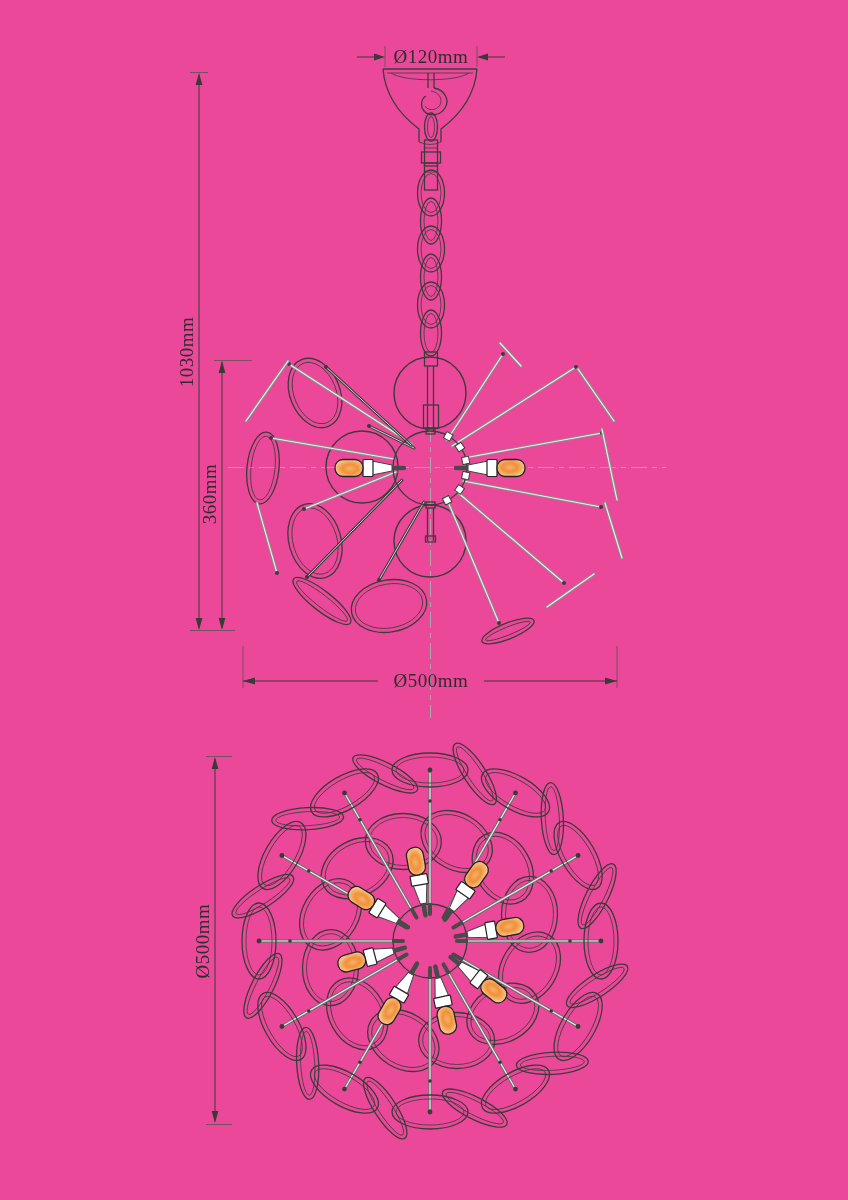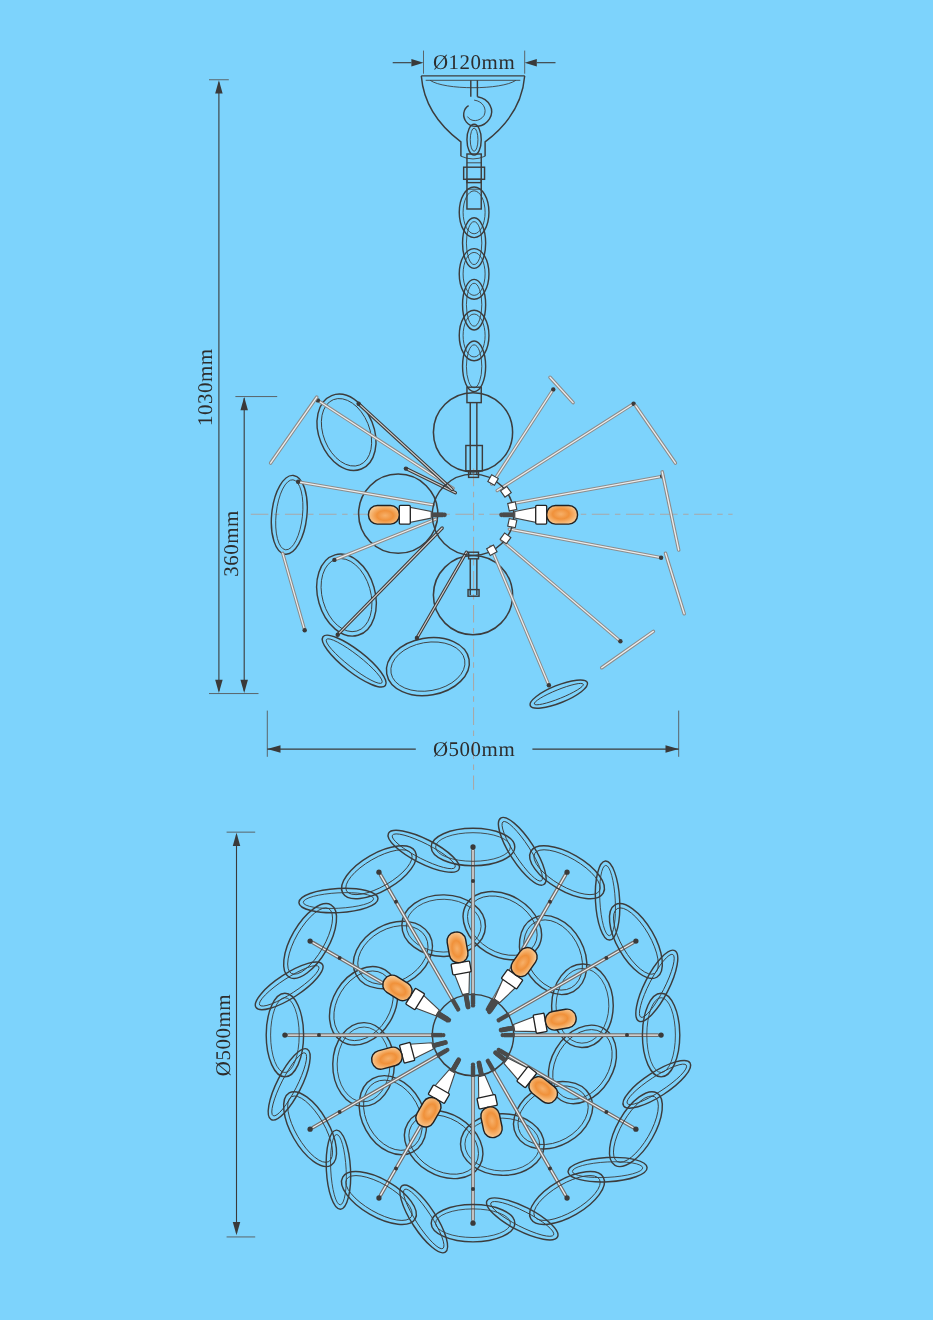--- a/index.html
+++ b/index.html
@@ -1,16 +1,16 @@
 <!DOCTYPE html>
 <html><head>
 <meta charset="utf-8">
 <style>
   html,body { margin:0; padding:0; background:#ffffff; }
-  .canvas { width:848px; height:1200px; position:relative; background:#7dd3fc; overflow:hidden; }
+  .canvas { width:848px; height:1200px; position:relative; background:#ec4899; overflow:hidden; }
   svg { display:block; }
   .dim-text { font-family:"Liberation Serif","DejaVu Serif",serif; font-size:19px; fill:#2d2d2d; letter-spacing:0.5px; }
   .dimline { stroke:#3a3a3a; stroke-width:1; fill:none; }
   .ext { stroke:#555; stroke-width:0.8; fill:none; }
   .arrow { fill:#3a3a3a; stroke:none; }
   .outline { stroke:#3c3c3c; stroke-width:1.3; fill:none; }
   .thin { stroke:#3c3c3c; stroke-width:0.8; fill:none; }
   .centerline { stroke:#a8a8a8; stroke-width:1; stroke-dasharray:16 5 5 5; fill:none; }
 </style>
 </head>

